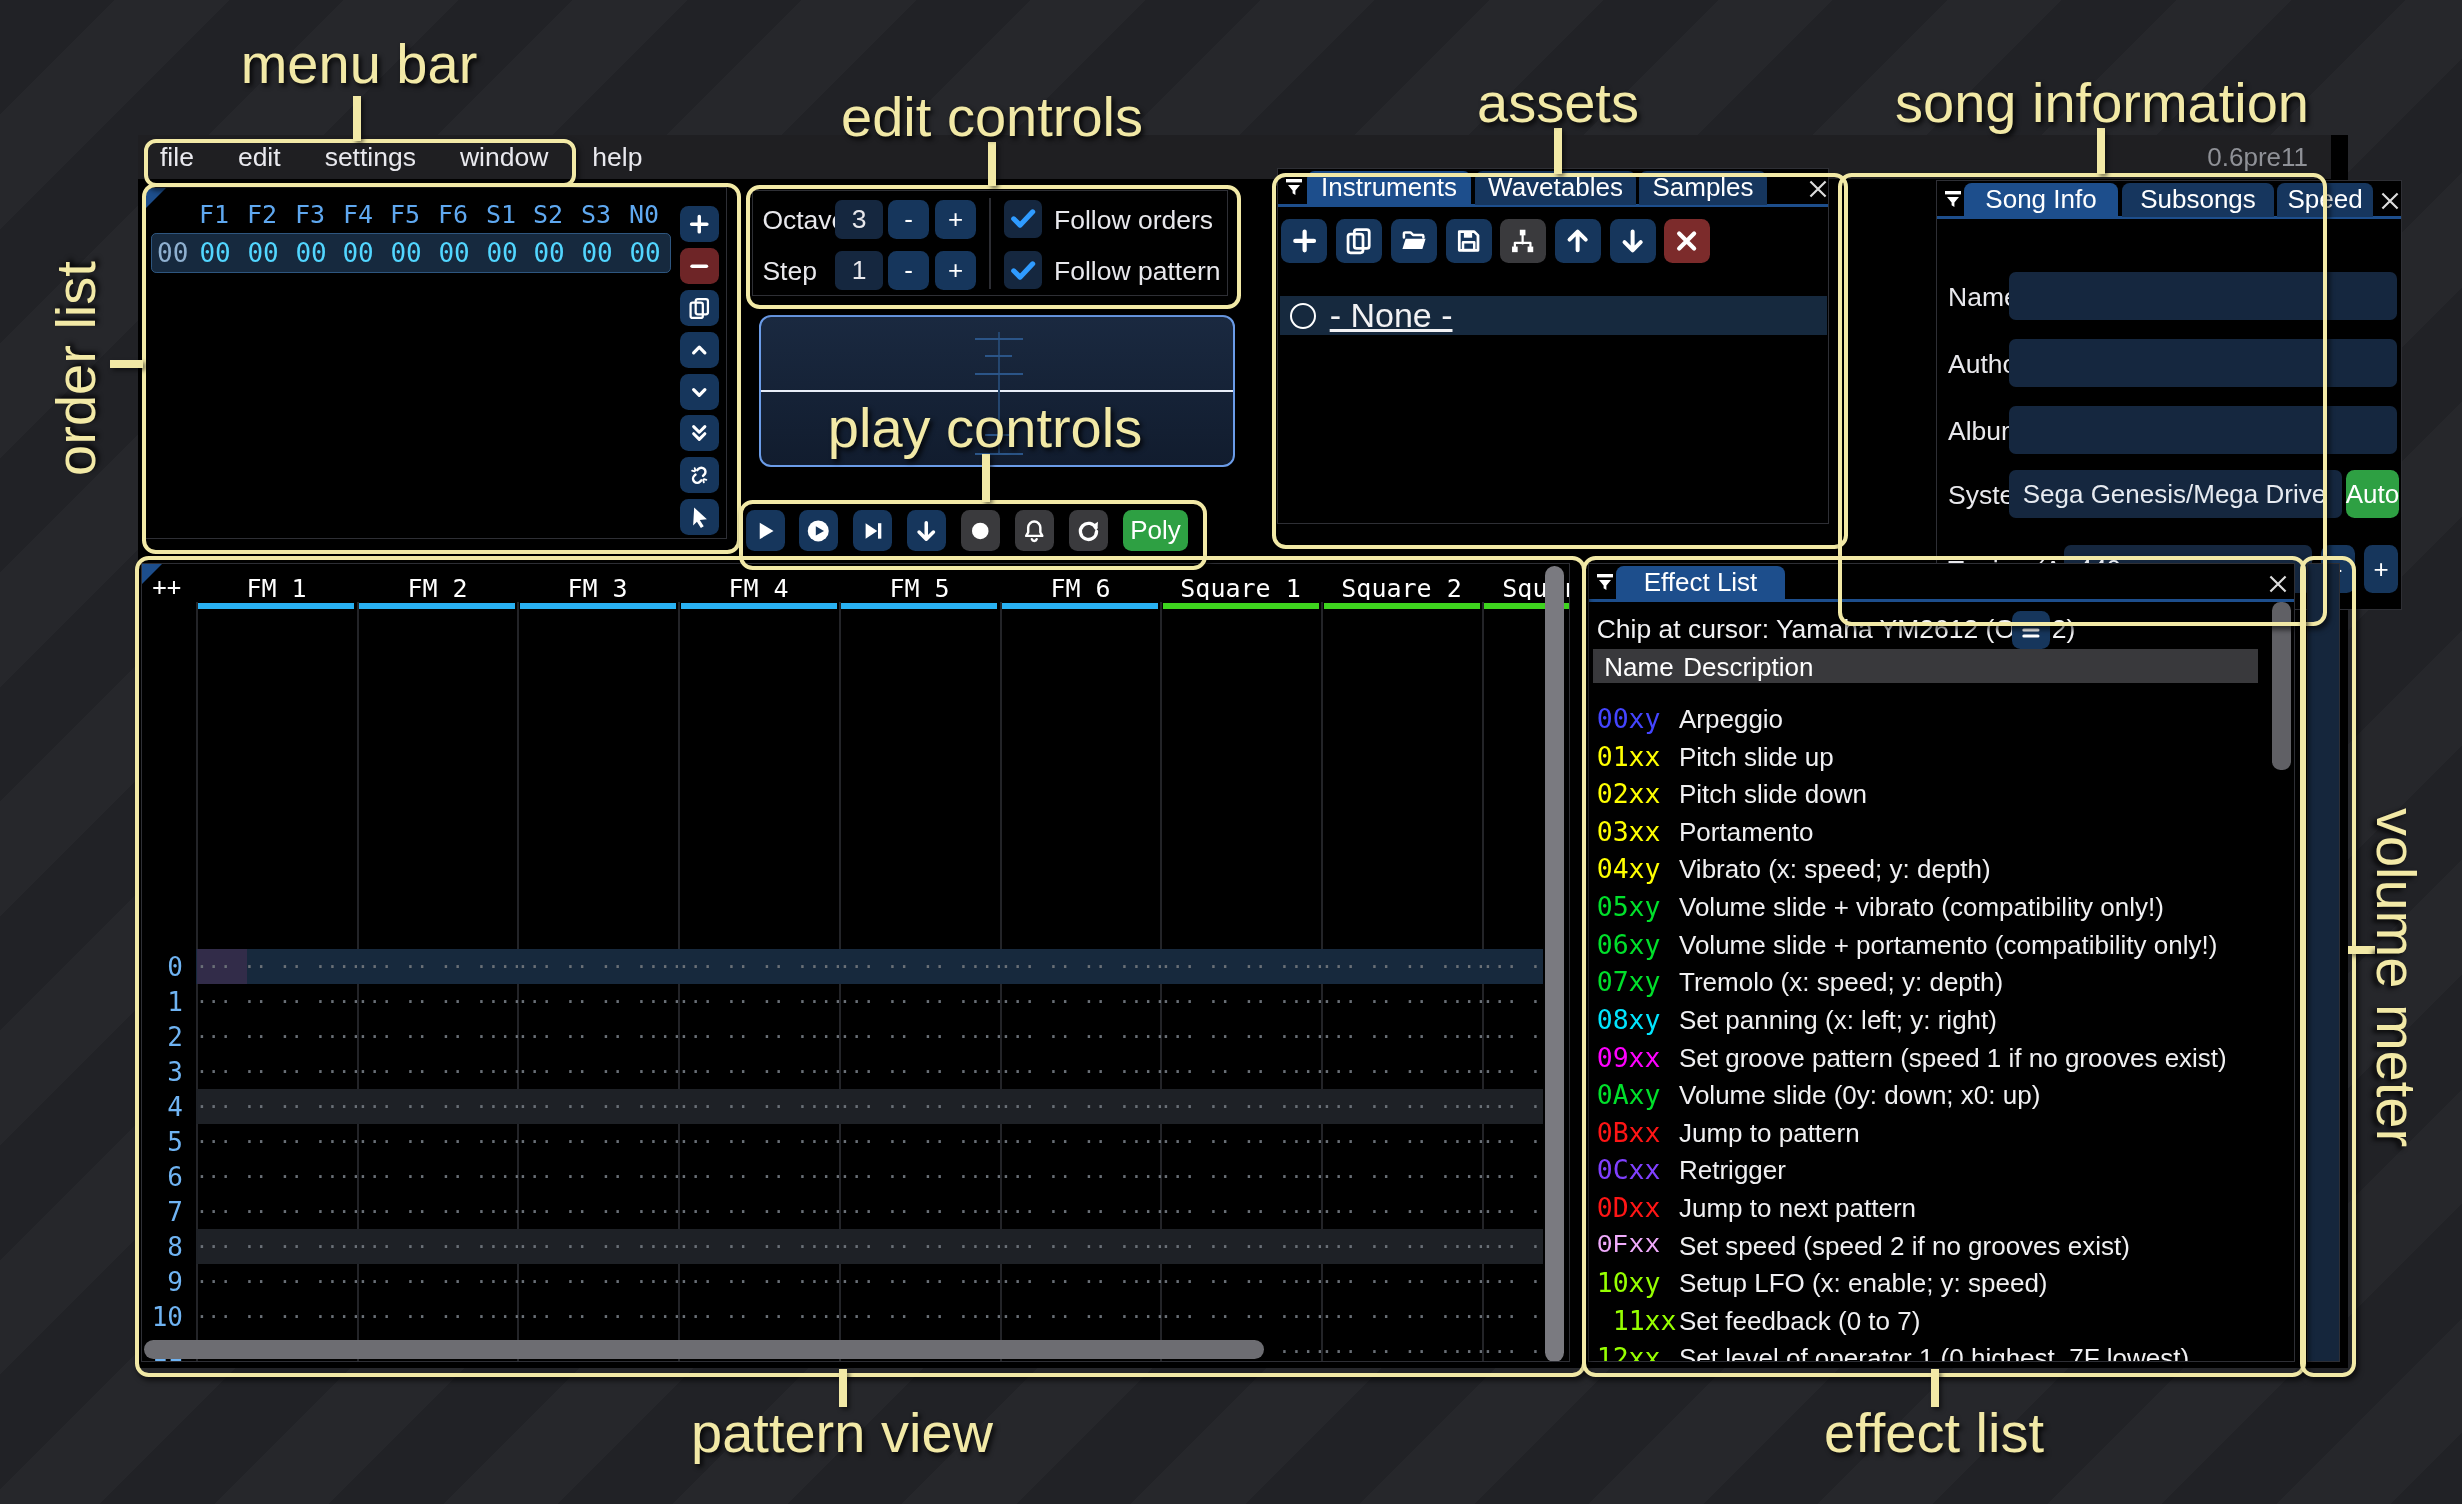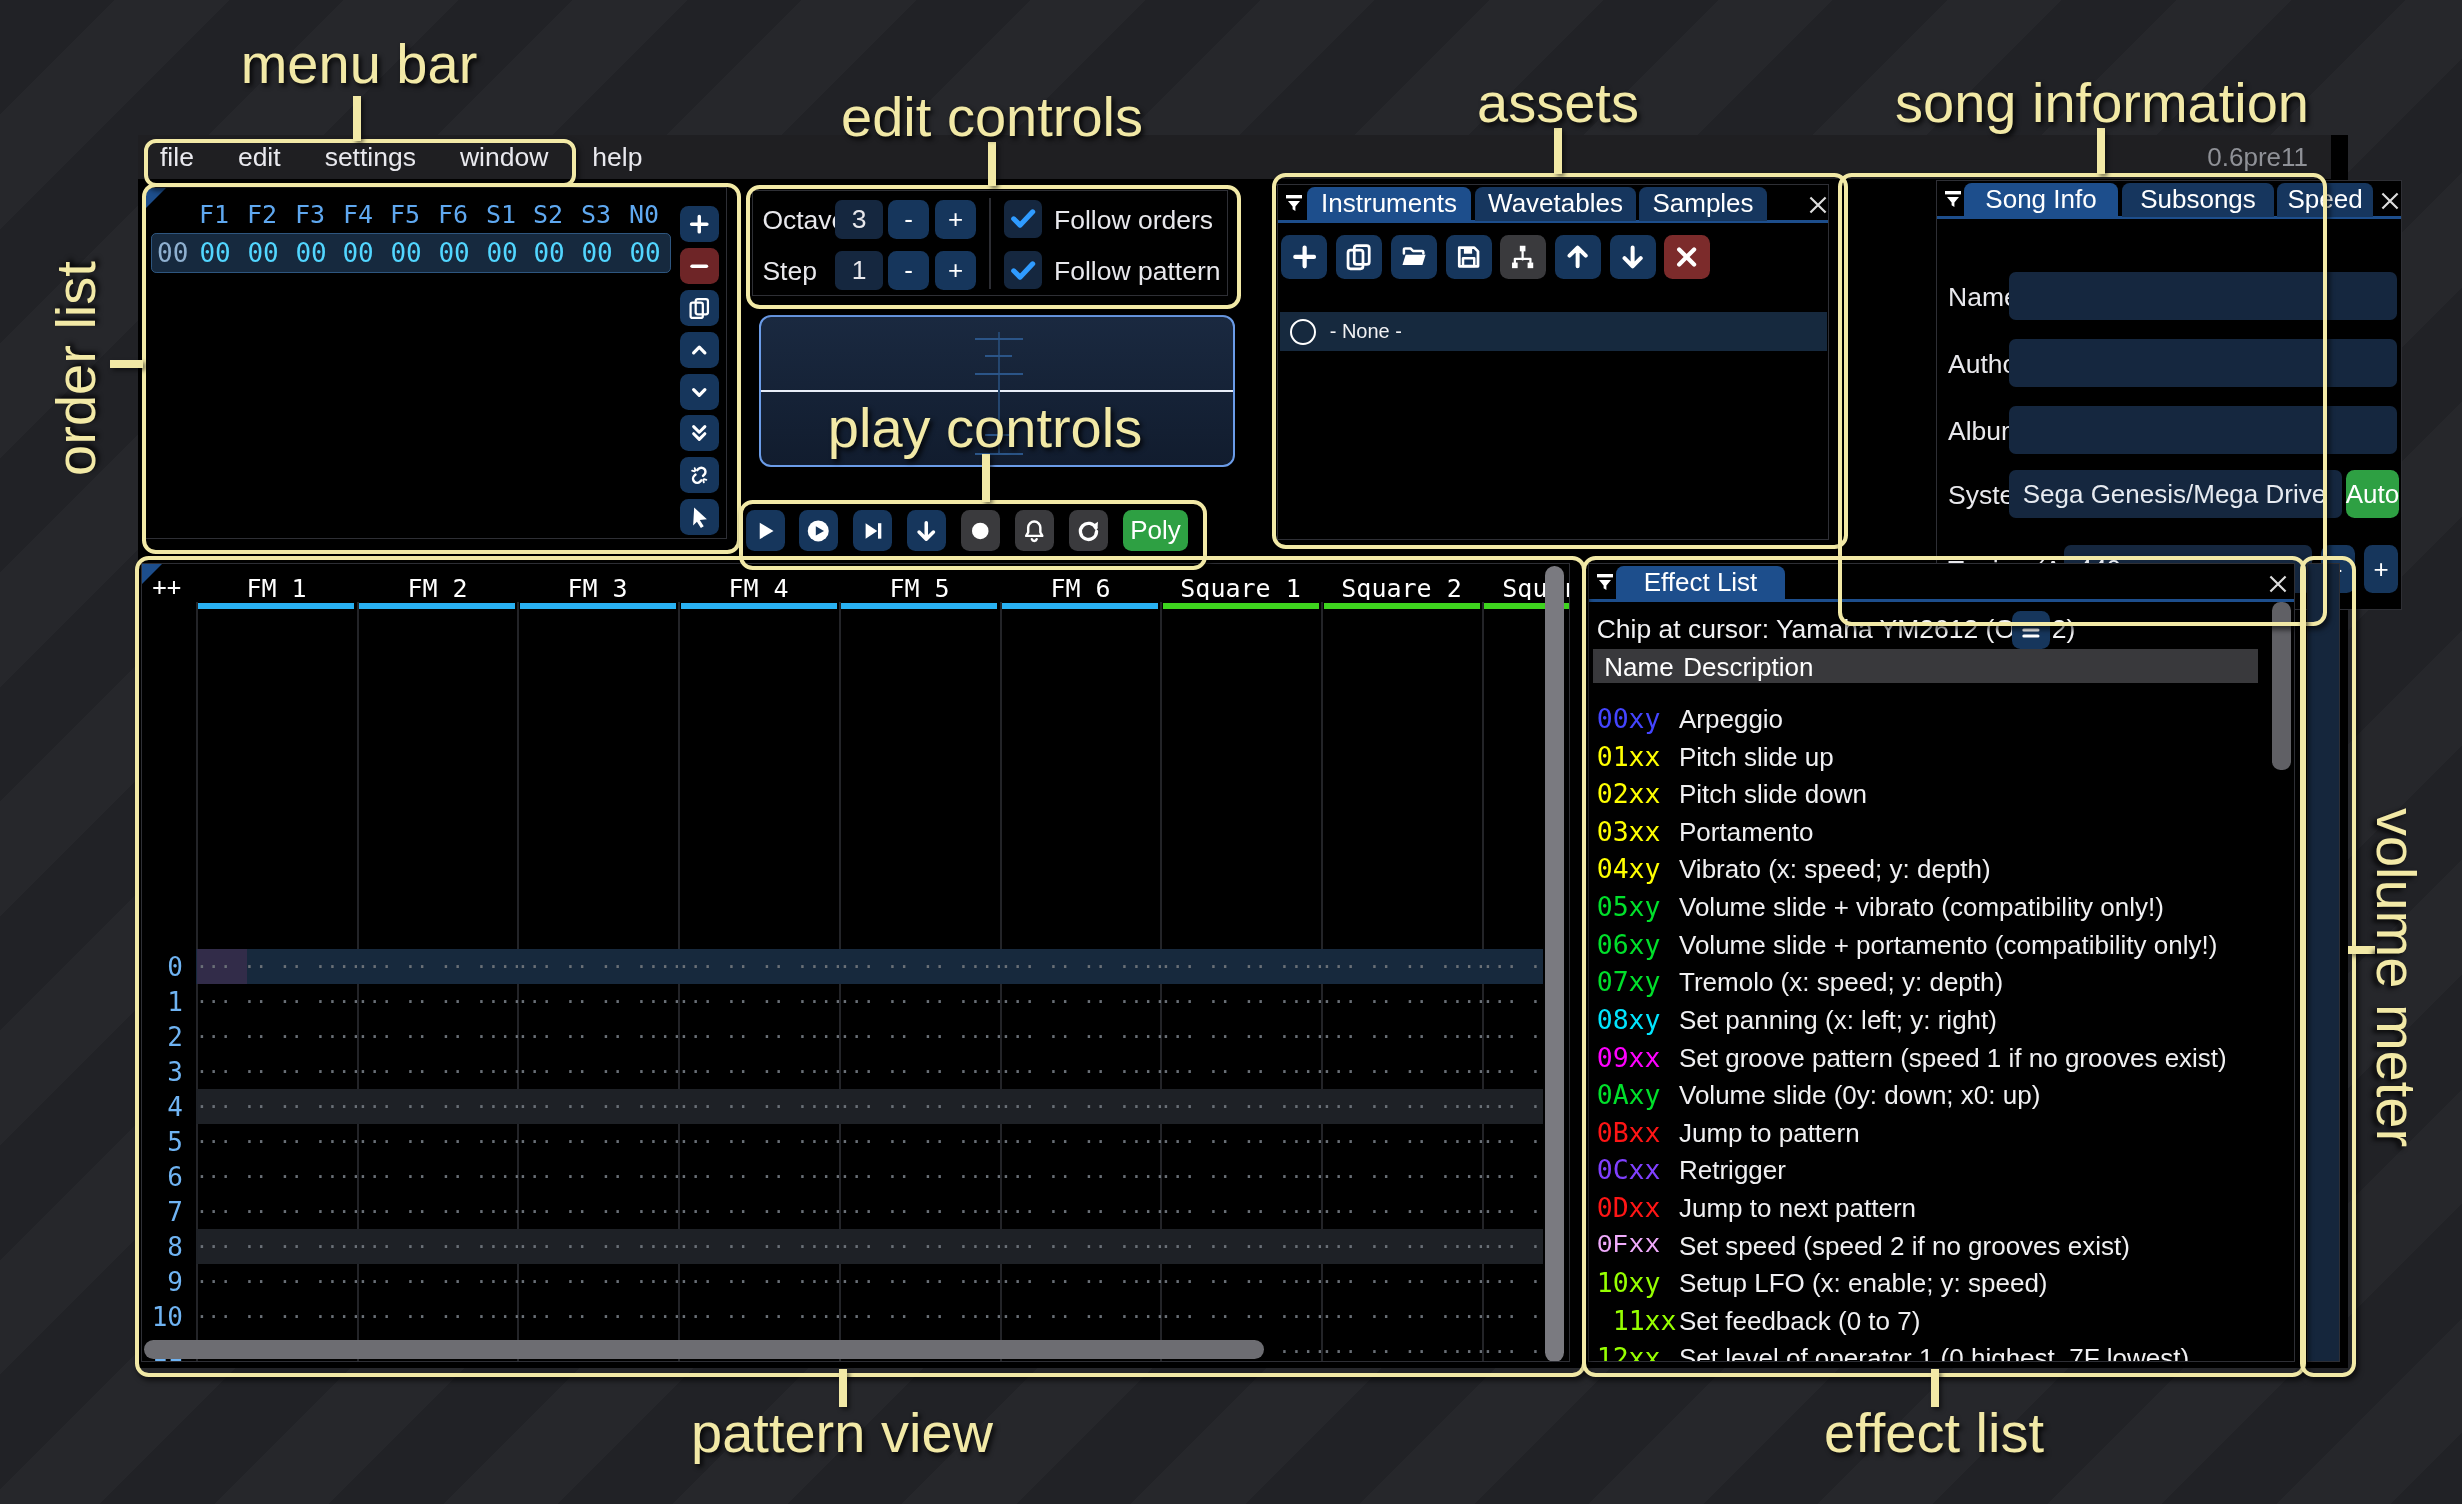--- a/index.html
+++ b/index.html
@@ -46,26 +46,26 @@
   .checkbox svg{width:80%;height:80%;}
   #edit-win .cl{position:absolute;left:301px;}
   
   #osc-win{left:759px;top:315px;width:476px;height:152px;border:2.1px solid #6b9ce8;border-radius:12px;background:linear-gradient(#1a2940,#111c2e);box-sizing:border-box;overflow:hidden;}
   #osc-mid{position:absolute;left:0;top:73px;width:100%;height:1.7px;background:#e8eef8;}
   .tick{position:absolute;background:#2b5588;height:1.7px;}
   #osc-vline{position:absolute;left:237px;top:15.4px;width:1.7px;height:121px;background:#24466f;}
   #play-row .btn{top:510px;width:39px;height:41px;}
   #poly-btn{top:510px;left:1123px;width:65px;height:41px;}
   
-  #assets-win{left:1277px;top:184px;width:552px;height:356px;}
+  #assets-win{left:1277px;top:168px;width:552px;height:356px;}
   #assets-win .closex{left:527px;} #assets-win .funnel{left:4.3px;}
   #assets-tools .btn{top:50px;width:46px;height:44px;}
   #none-row{position:absolute;left:1.7px;top:127px;width:547px;height:39px;background:#16293e;display:flex;align-items:center;}
   #none-row .circ{width:22px;height:22px;border:2.2px solid #fff;border-radius:50%;margin:0 13.7px 0 10.3px;}
-  #none-row .txt{font-size:20px;color:#f2f2f4;}
+  #none-row .txt{font-size:34px;color:#f2f2f4;text-decoration:underline;}
   
   #song-win{left:1936px;top:180px;width:466px;height:430px;font-size:26.5px;}
   #song-win .closex{left:440px;} #song-win .funnel{left:4.3px;}
   #song-win .flabel{position:absolute;left:11px;}
   #song-win .field{left:72px;width:388px;height:48px;}
   
   #pattern-win{left:141px;top:563px;width:1429px;height:799px;overflow:hidden;}
   #pat-corner{position:absolute;left:10.3px;top:8.5px;font:24px "DejaVu Sans Mono",monospace;color:#fff;}
   .ch-head{position:absolute;top:10.3px;height:26px;text-align:center;font:25px "DejaVu Sans Mono",monospace;color:#fff;overflow:hidden;}
   .ch-bar{position:absolute;top:39px;height:6px;}

